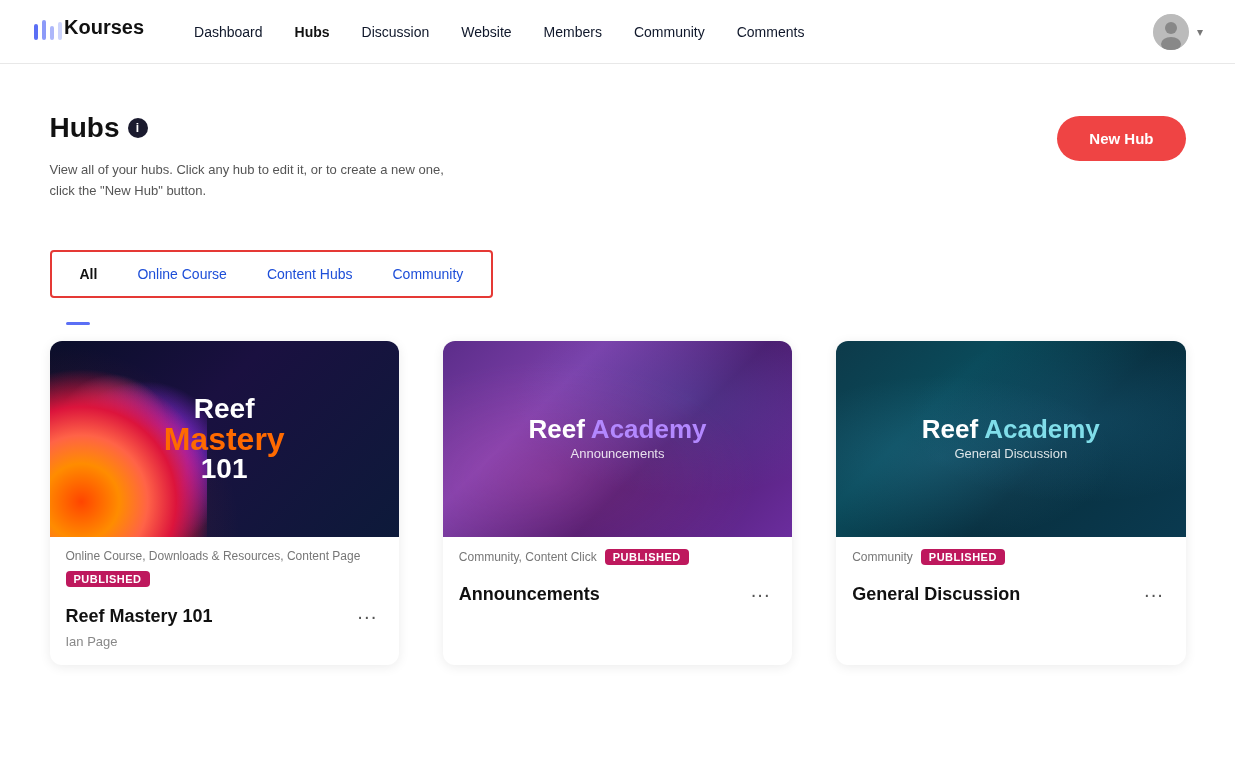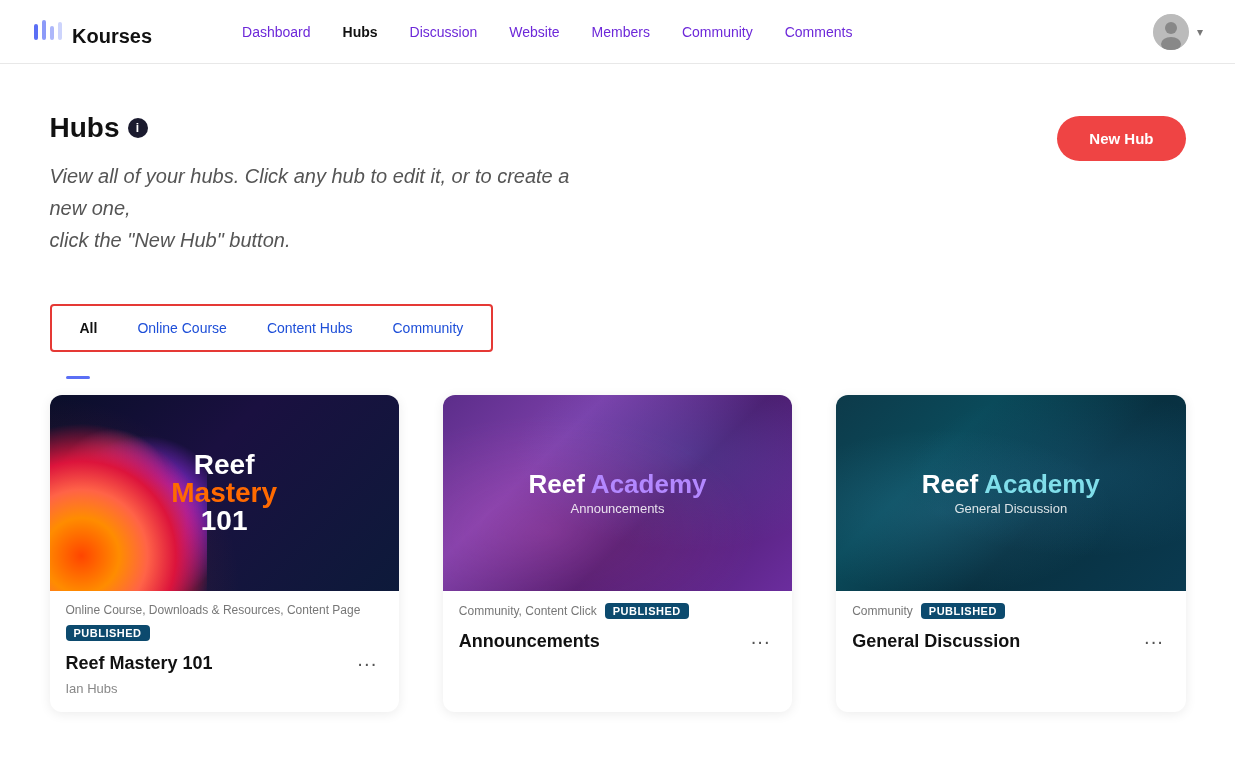--- a/index.html
+++ b/index.html
@@ -12,44 +12,44 @@
       height: 64px;
       padding: 0 32px;
       border-bottom: 1px solid #e8e8e8;
       position: sticky;
       top: 0;
       background: #fff;
       z-index: 100;
     }
     .navbar-logo {
       display: flex;
-      align-items: flex-end;
-      gap: 8px;
-      margin-right: 76px;
+      align-items: flex-start;
+      gap: 0;
+      margin-right: 36px;
       text-decoration: none;
     }
     .logo-icon {
       width: 32px;
       height: 32px;
     }
     .logo-text {
       font-size: 20px;
       font-weight: 700;
       color: #111;
     }
     .navbar-links {
       display: flex;
       align-items: center;
       gap: 4px;
       flex: 1;
     }
     .nav-link {
       padding: 8px 14px;
       font-size: 14px;
-      color: #6d28d9;
+      color: #0f172a;
       text-decoration: none;
       border-radius: 6px;
       cursor: pointer;
     }
     .nav-link.active {
       color: #111;
       font-weight: 600;
     }
     .navbar-right {
       display: flex;
@@ -101,25 +101,24 @@
       color: #fff;
       font-size: 12px;
       display: inline-flex;
       align-items: center;
       justify-content: center;
       font-weight: 700;
       cursor: pointer;
       flex-shrink: 0;
     }
     .page-description {
-      font-size: 20px;
+      font-size: 13px;
       color: #555;
       line-height: 1.6;
       max-width: 520px;
-      font-style: italic;
     }
     .new-hub-btn {
       background: #ef4444;
       color: #fff;
       border: none;
       border-radius: 24px;
       padding: 14px 32px;
       font-size: 15px;
       font-weight: 600;
       cursor: pointer;
@@ -178,28 +177,28 @@
       overflow: hidden;
       box-shadow: 0 2px 12px rgba(0,0,0,0.08);
       cursor: pointer;
     }
     .hub-card-body {
       padding: 12px 16px 16px;
     }
     .hub-card-tags {
       font-size: 12px;
       color: #777;
-      margin-bottom: 9px;
+      margin-bottom: 16px;
       display: flex;
       align-items: center;
       gap: 8px;
       flex-wrap: wrap;
     }
     .published-badge {
-      background: #0c4a6e;
+      background: #be185d;
       color: #fff;
       font-size: 11px;
       font-weight: 700;
       padding: 2px 8px;
       border-radius: 4px;
       text-transform: uppercase;
       letter-spacing: 0.5px;
     }
     .hub-card-title-row {
       display: flex;
@@ -253,21 +252,21 @@
       text-align: center;
     }
     .card-img-reef-mastery .card-text .reef-white {
       font-size: 28px;
       font-weight: 900;
       color: #fff;
       display: block;
       line-height: 1;
     }
     .card-img-reef-mastery .card-text .reef-orange {
-      font-size: 28px;
+      font-size: 32px;
       font-weight: 900;
       color: #ff6a00;
       display: block;
       line-height: 1;
     }
     .card-img-reef-mastery .card-text .reef-num {
       font-size: 28px;
       font-weight: 900;
       color: #fff;
       display: block;
@@ -425,21 +424,21 @@
       </div>
       <div class="hub-card-body">
         <div class="hub-card-tags">
           <span>Online Course, Downloads &amp; Resources, Content Page</span>
           <span class="published-badge">PUBLISHED</span>
         </div>
         <div class="hub-card-title-row">
           <span class="hub-card-title">Reef Mastery 101</span>
           <button class="more-btn">···</button>
         </div>
-        <div class="hub-card-author">Ian Hubs</div>
+        <div class="hub-card-author">Ian Page</div>
       </div>
     </div>
 
     <div class="hub-card">
       <div class="card-img-announcements">
         <div class="card-text">
           <div class="reef-academy-text">
             <span class="reef-white-label">Reef</span>
             <span class="reef-purple-label">Academy</span>
           </div>

